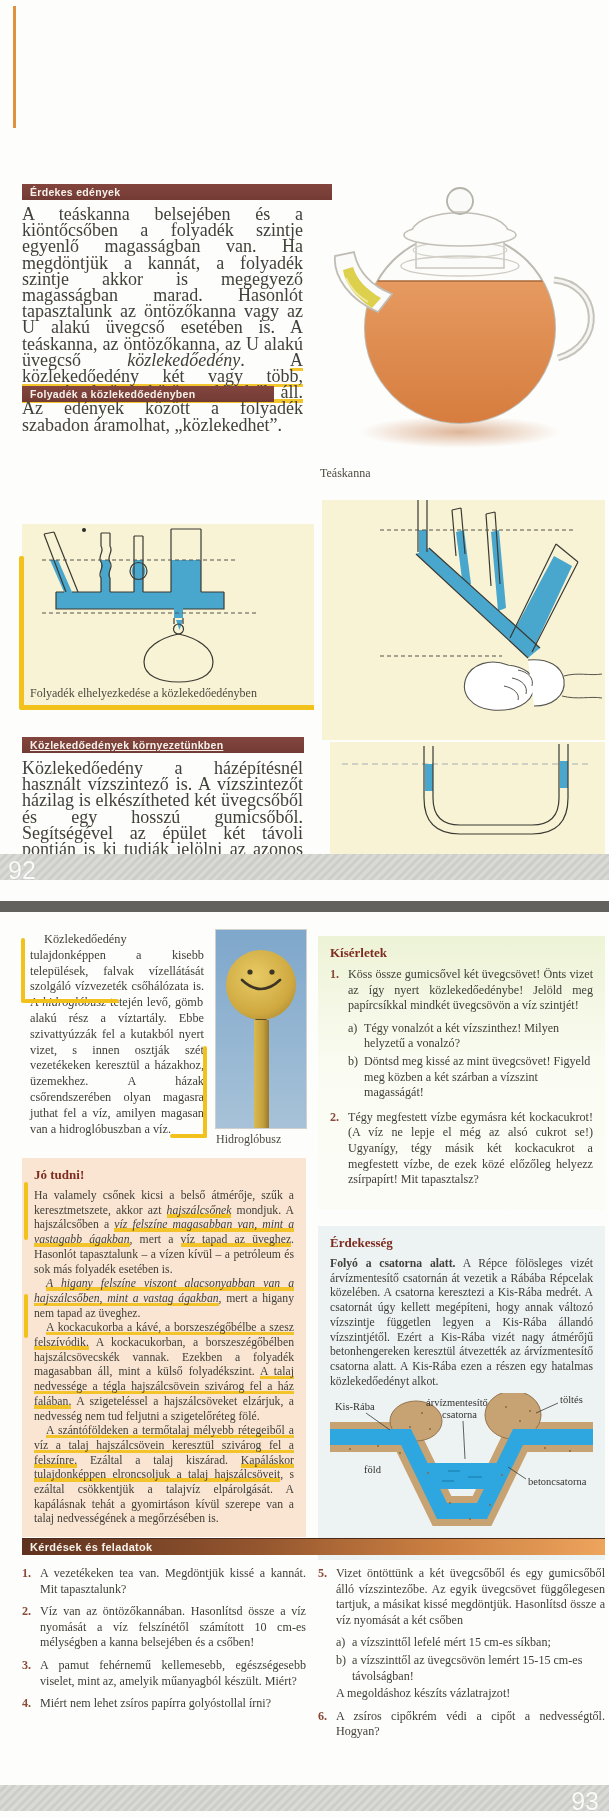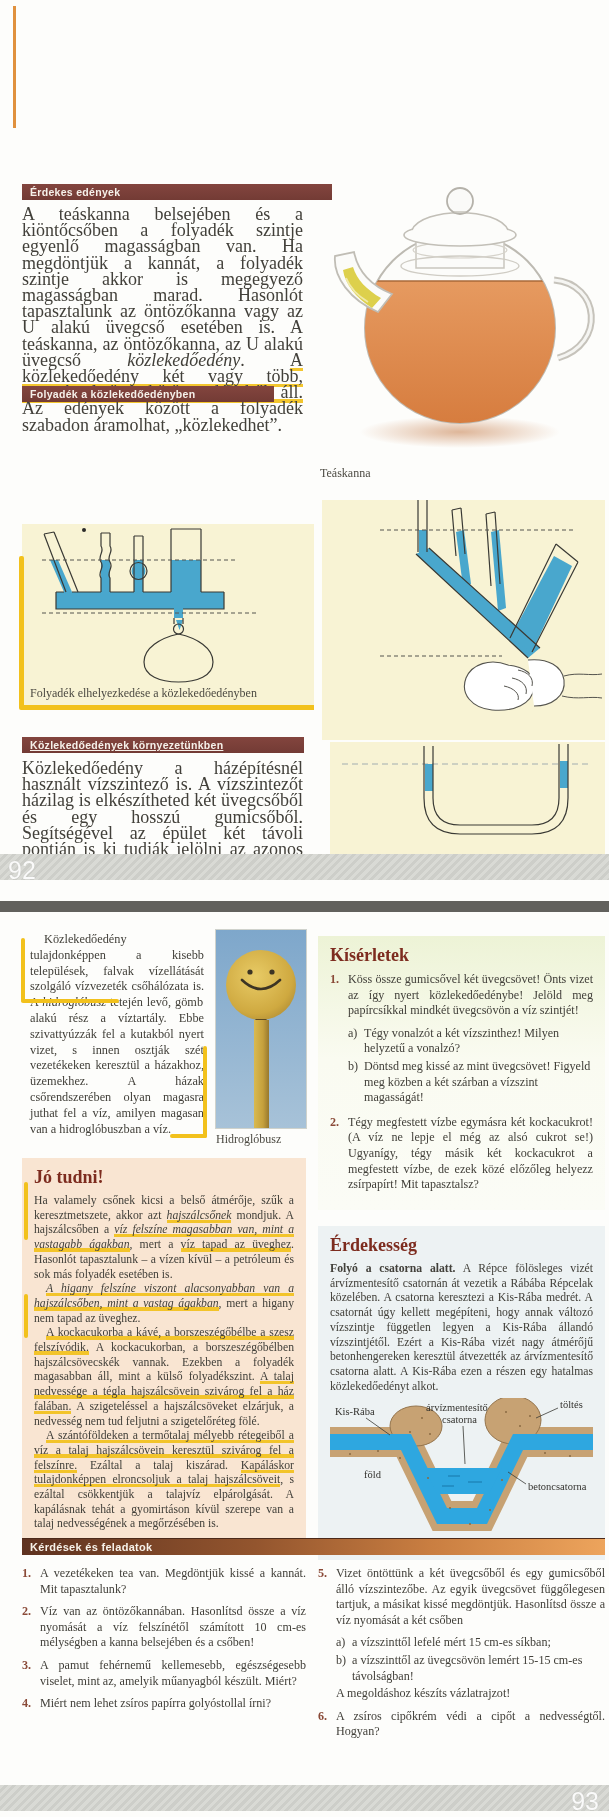--- a/index.html
+++ b/index.html
@@ -32,21 +32,21 @@
   .cream.yl { border-bottom:5px solid #f2c11c; }
   .yline { position:absolute; background:#f2c11c; border-radius:2px; }
   
   .pgstrip { position:absolute; left:0; width:609px; height:26px;
              background:repeating-linear-gradient(135deg,#d9dad5 0 3px,#cdcec9 3px 6px); }
   .pgno { position:absolute; top:2px; font-family:"Liberation Sans",sans-serif; font-size:25px;
           color:rgba(255,255,255,.92); text-shadow:0 0 1px #b9bab5; }
   .page-sep { position:absolute; left:0; top:901px; width:609px; height:11px; background:#62615d; }
   
   .notebox { position:absolute; padding:9px 12px 10px 12px; }
-  .notebox h3 { font-size:18px; font-weight:bold; color:#7d2c1f; margin-bottom:6px; }
+  .notebox h3 { font-size:13px; font-weight:bold; color:#7d2c1f; margin-bottom:6px; }
   .notebox p  { font-size:11.7px; line-height:14.7px; text-align:justify; }
   .notebox p.ind { text-indent:12px; }
   #jo-tudni   { background:#f9e5d2; }
   #kiserletek { background:linear-gradient(180deg,#edf3d6,#fafbf1 45%,#fbfcf6); }
   #erdekesseg { background:#edf2f3; }
   .numitem { display:flex; margin-bottom:7px; font-size:12.1px; line-height:15.6px; }
   .numitem .num { flex:0 0 18px; font-weight:bold; color:#8a4a38; }
   .numitem .txt { flex:1; text-align:justify; }
   .subitem { display:flex; margin:2px 0 2px 18px; font-size:12.1px; line-height:15.6px; }
   .subitem .num { flex:0 0 16px; color:#42403a; font-weight:normal; }

